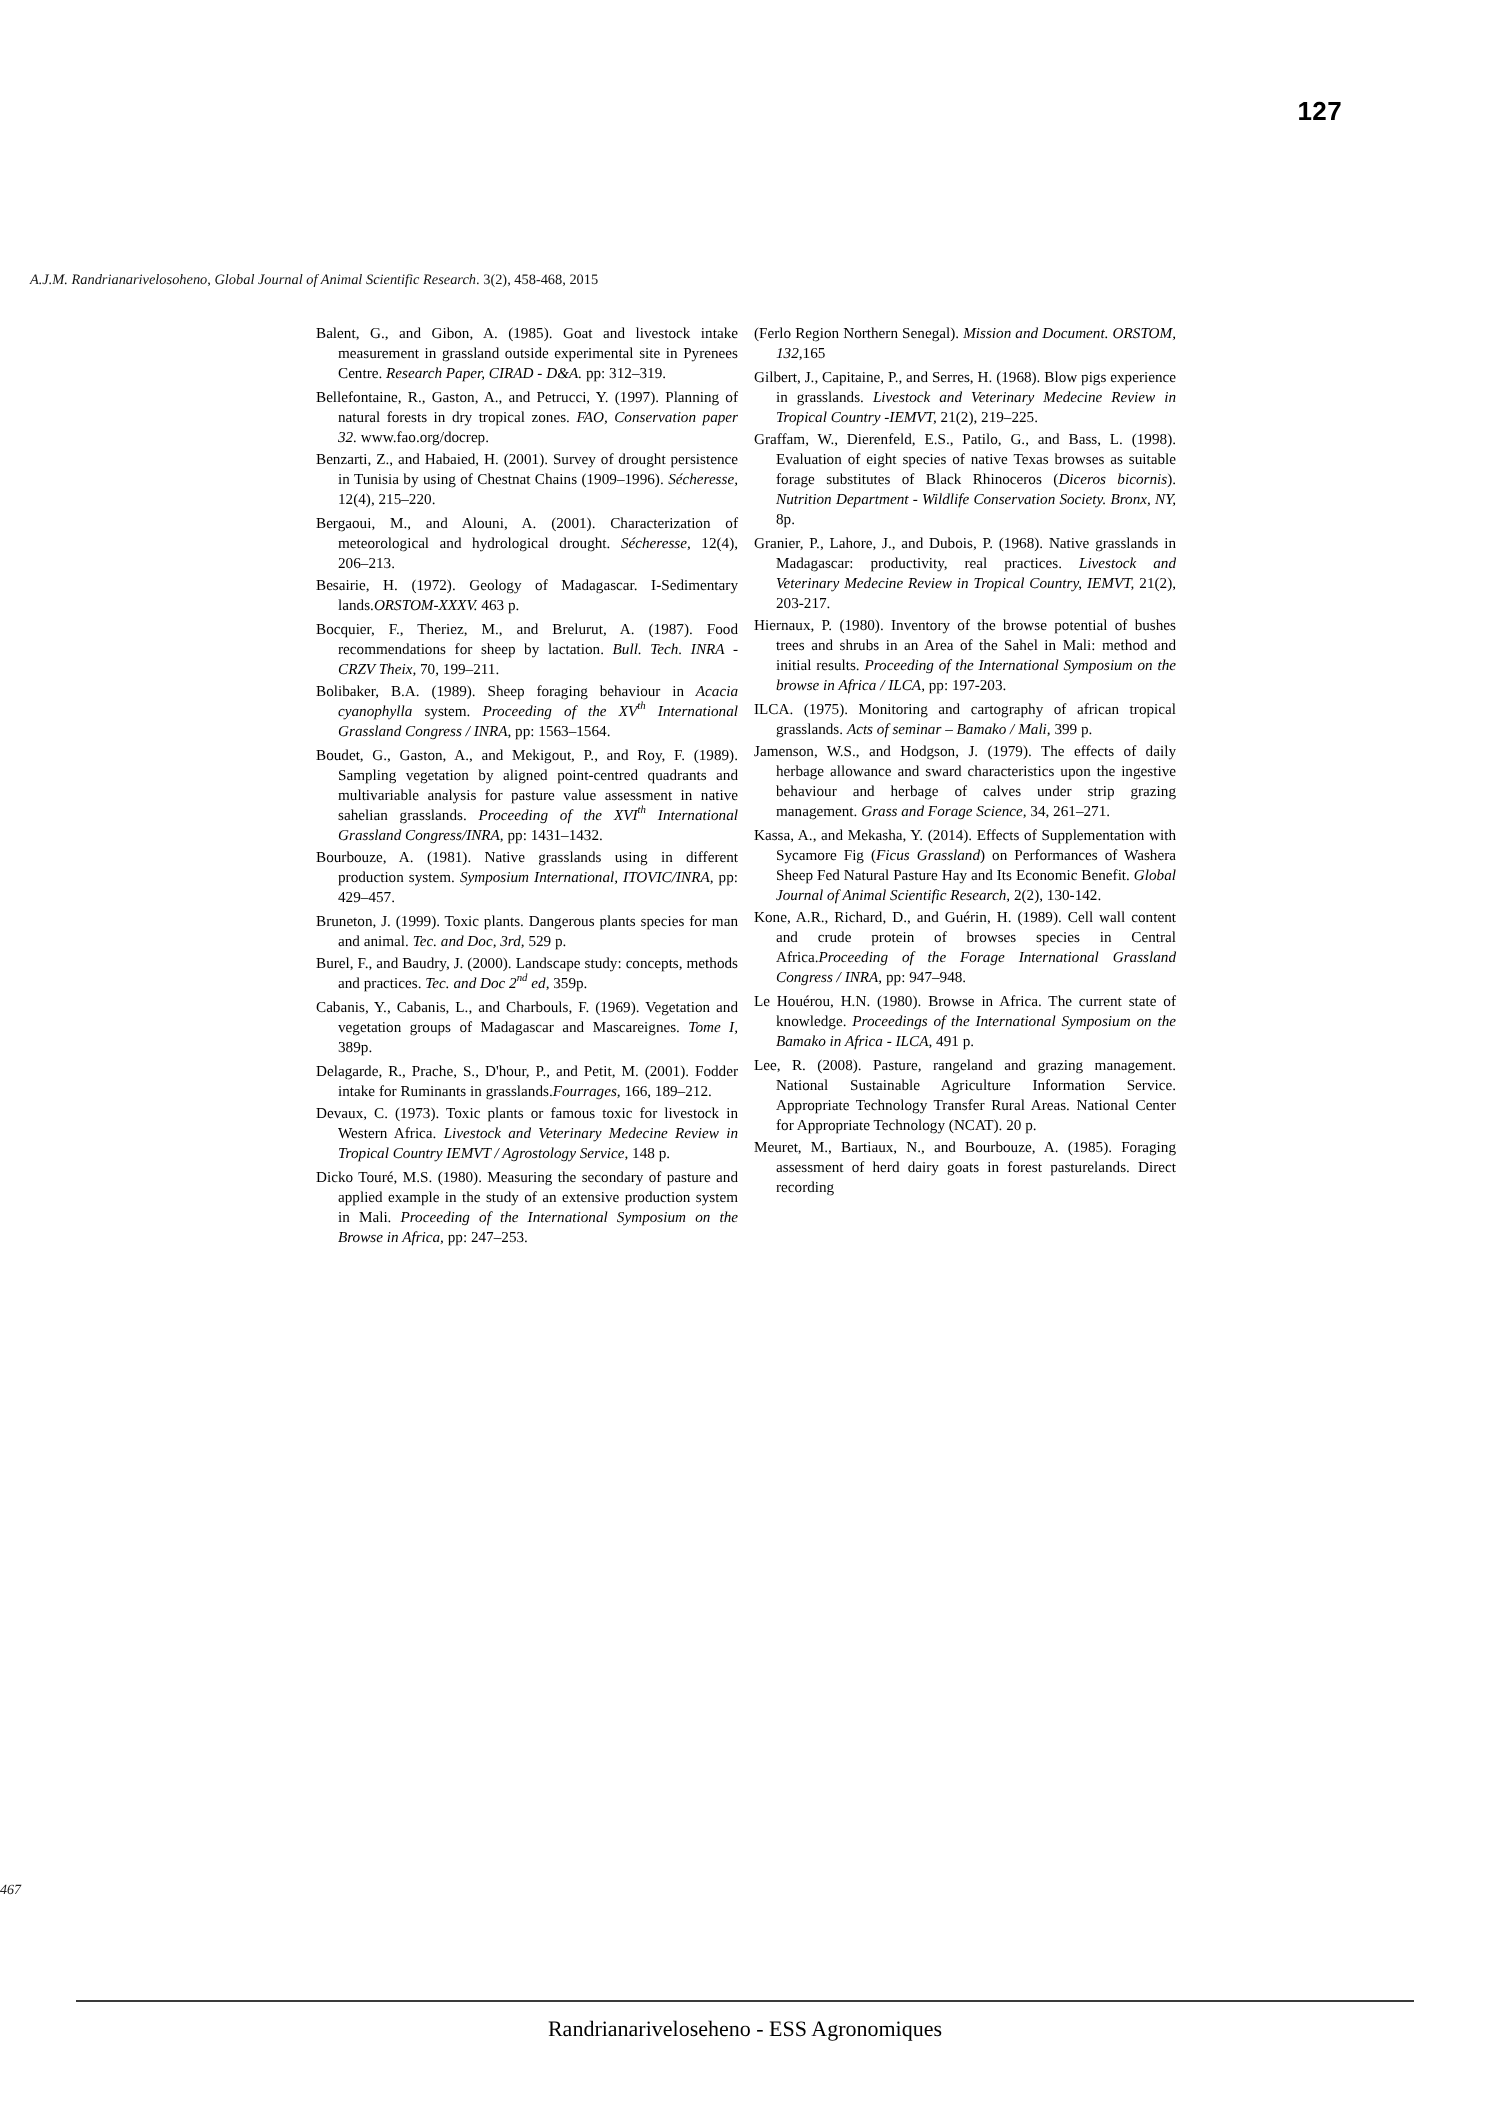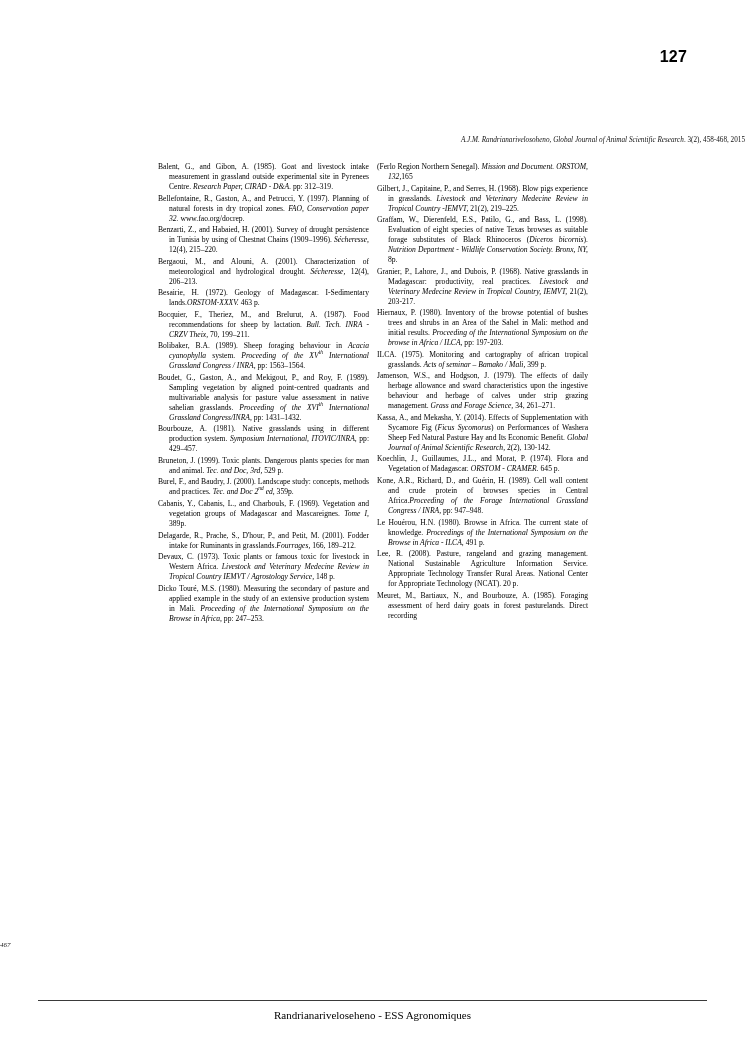--- a/index.html
+++ b/index.html
@@ -14,32 +14,32 @@
     position: relative;
     margin: 0 auto;
     font-family: "Liberation Serif", serif;
     color: #000;
     overflow: hidden;
     box-sizing: border-box;
   }
   .page-number {
     position: absolute;
     top: 48px;
-    right: 58px;
+    right: 74px;
     font-family: "Liberation Sans", sans-serif;
-    font-size: 16px;
+    font-size: 13px;
     font-weight: bold;
     letter-spacing: 0.2px;
   }
   .running-head {
     position: absolute;
     top: 136px;
-    left: 0;
+    left: 15px;
     right: 0;
-    text-align: right;
+    text-align: left;
     font-size: 7.2px;
     font-style: italic;
     color: #111;
   }
   .running-head .plain {
     font-style: normal;
   }
   .columns {
     position: absolute;
     top: 162px;
@@ -127,24 +127,23 @@
         <div class="ref">Dicko Touré, M.S. (1980). Measuring the secondary of pasture and applied example in the study of an extensive production system in Mali. <i>Proceeding of the International Symposium on the Browse in Africa,</i> pp: 247–253.</div>
       </div>
     <div class="col" id="col-right">
         <div class="ref">(Ferlo Region Northern Senegal). <i>Mission and Document. ORSTOM, 132,</i>165</div>
         <div class="ref">Gilbert, J., Capitaine, P., and Serres, H. (1968). Blow pigs experience in grasslands. <i>Livestock and Veterinary Medecine Review in Tropical Country -IEMVT,</i> 21(2), 219–225.</div>
         <div class="ref">Graffam, W., Dierenfeld, E.S., Patilo, G., and Bass, L. (1998). Evaluation of eight species of native Texas browses as suitable forage substitutes of Black Rhinoceros (<i>Diceros bicornis</i>). <i>Nutrition Department - Wildlife Conservation Society. Bronx, NY,</i> 8p.</div>
         <div class="ref">Granier, P., Lahore, J., and Dubois, P. (1968). Native grasslands in Madagascar: productivity, real practices. <i>Livestock and Veterinary Medecine Review in Tropical Country, IEMVT,</i> 21(2), 203-217.</div>
         <div class="ref">Hiernaux, P. (1980). Inventory of the browse potential of bushes trees and shrubs in an Area of the Sahel in Mali: method and initial results. <i>Proceeding of the International Symposium on the browse in Africa / ILCA,</i> pp: 197-203.</div>
         <div class="ref">ILCA. (1975). Monitoring and cartography of african tropical grasslands. <i>Acts of seminar – Bamako / Mali,</i> 399 p.</div>
         <div class="ref">Jamenson, W.S., and Hodgson, J. (1979). The effects of daily herbage allowance and sward characteristics upon the ingestive behaviour and herbage of calves under strip grazing management. <i>Grass and Forage Science,</i> 34, 261–271.</div>
-        <div class="ref">Kassa, A., and Mekasha, Y. (2014). Effects of Supplementation with Sycamore Fig (<i>Ficus Sycomorus</i>) on Performances of Washera Sheep Fed Natural Pasture Hay and Its Economic Benefit. <i>Global Journal of Animal Scientific Research,</i> 2(2), 130-142.</div>
-        <div class="ref">Koechlin, J., Guillaumes, J.L., and Morat, P. (1974). Flora and Vegetation of Madagascar. <i>ORSTOM - CRAMER.</i> 645 p.</div>
+        <div class="ref">Kassa, A., and Mekasha, Y. (2014). Effects of Supplementation with Sycamore Fig (<i>Ficus Grassland</i>) on Performances of Washera Sheep Fed Natural Pasture Hay and Its Economic Benefit. <i>Global Journal of Animal Scientific Research,</i> 2(2), 130-142.</div>
         <div class="ref">Kone, A.R., Richard, D., and Guérin, H. (1989). Cell wall content and crude protein of browses species in Central Africa.<i>Proceeding of the Forage International Grassland Congress / INRA,</i> pp: 947–948.</div>
-        <div class="ref">Le Houérou, H.N. (1980). Browse in Africa. The current state of knowledge. <i>Proceedings of the International Symposium on the Browse in Africa - ILCA,</i> 491 p.</div>
+        <div class="ref">Le Houérou, H.N. (1980). Browse in Africa. The current state of knowledge. <i>Proceedings of the International Symposium on the Bamako in Africa - ILCA,</i> 491 p.</div>
         <div class="ref">Lee, R. (2008). Pasture, rangeland and grazing management. National Sustainable Agriculture Information Service. Appropriate Technology Transfer Rural Areas. National Center for Appropriate Technology (NCAT). 20 p.</div>
         <div class="ref">Meuret, M., Bartiaux, N., and Bourbouze, A. (1985). Foraging assessment of herd dairy goats in forest pasturelands. Direct recording</div>
       </div>
   </div>
 
   <div class="folio">467</div>
   <div class="footer-rule"></div>
   <div class="footer-text">Randrianariveloseheno - ESS Agronomiques</div>
 
 </div>

